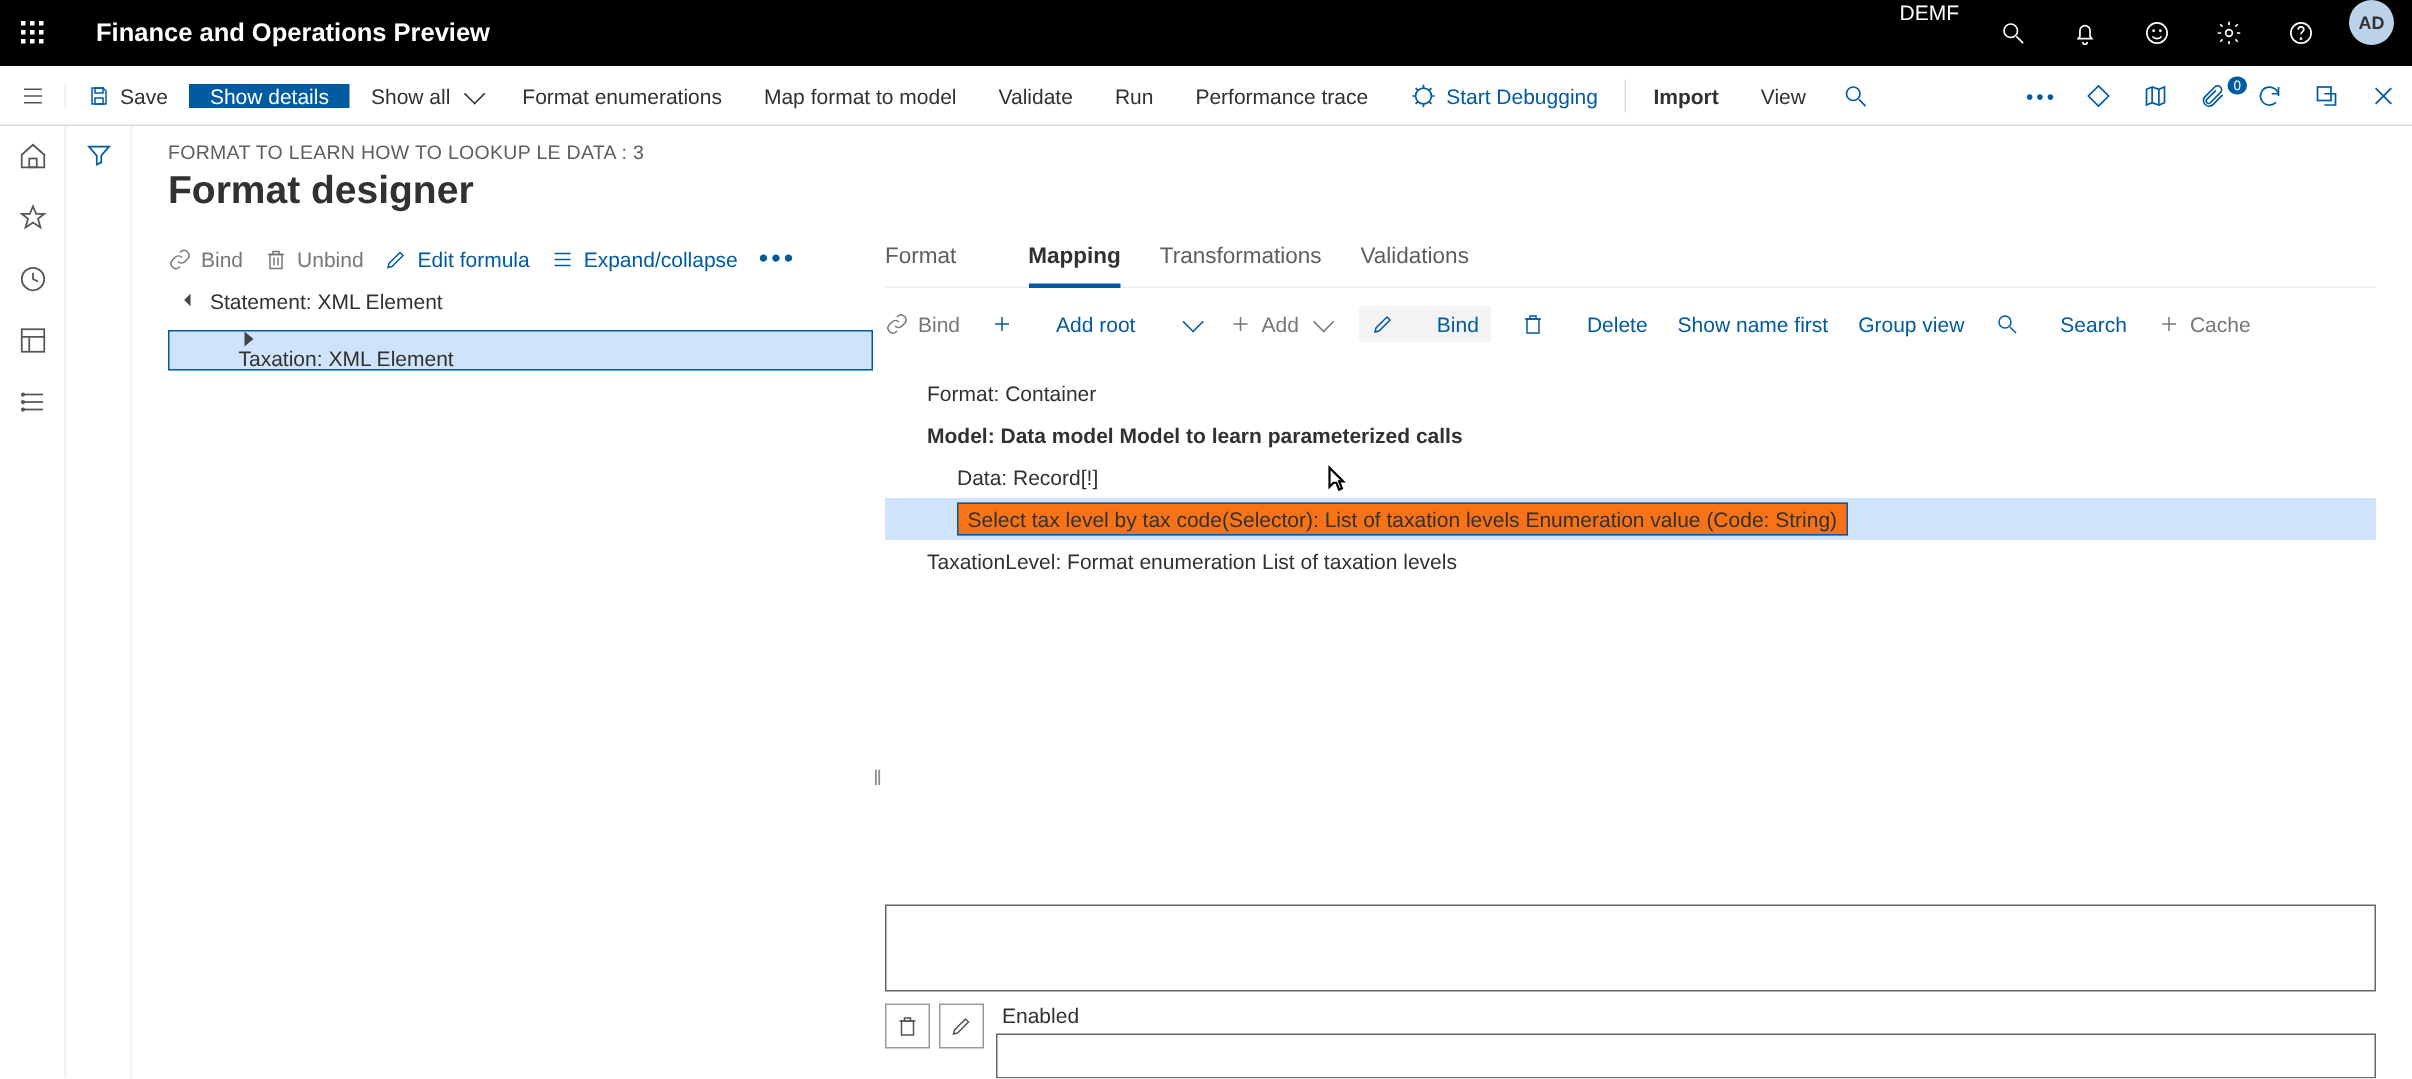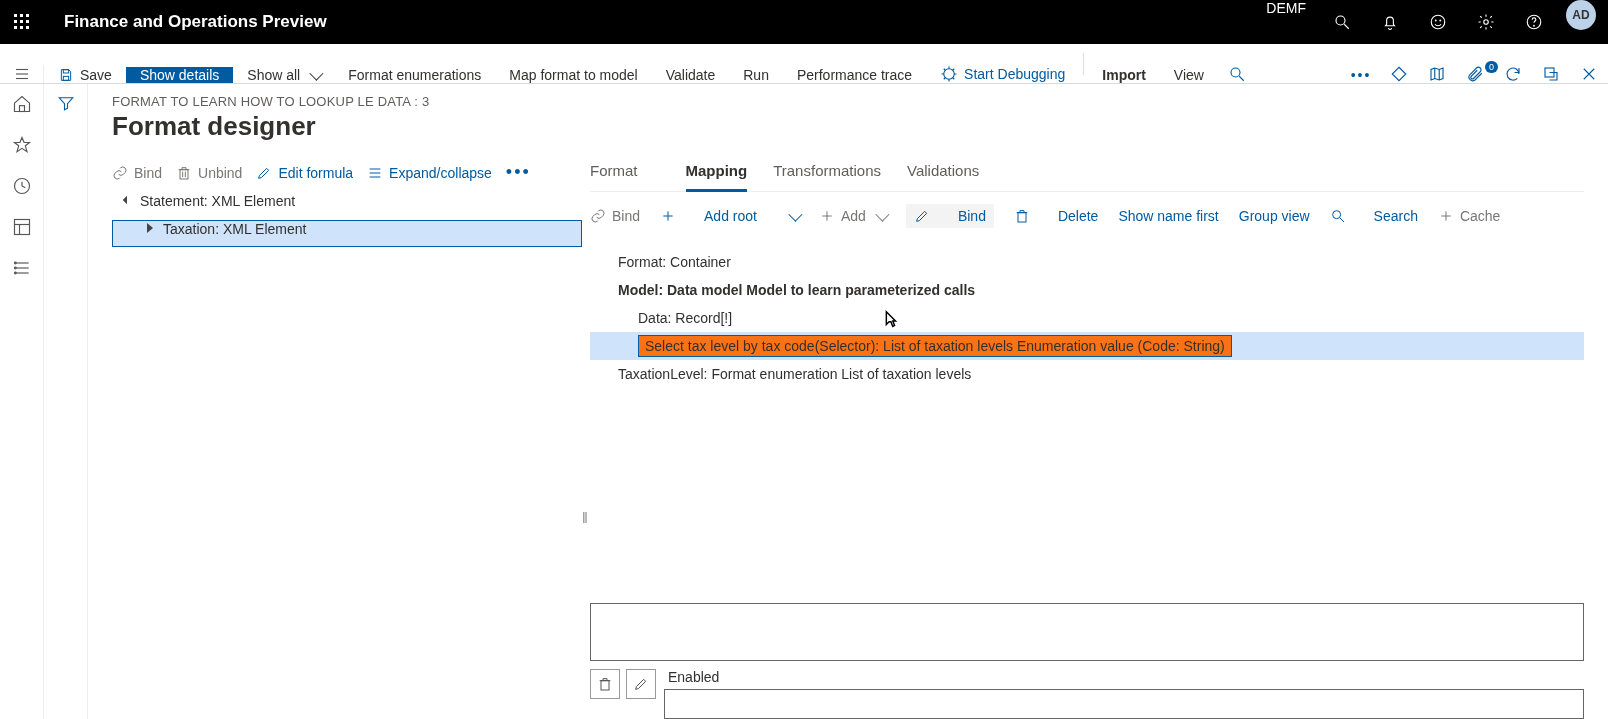--- a/index.html
+++ b/index.html
@@ -11,21 +11,21 @@
   .titlebar .waffle svg { width: 16px; height:16px; fill:#fff; }
   .titlebar .app-title { margin-left: 20px; font-size: 17px; font-weight: 600; }
   .titlebar .spacer { flex: 1; }
   .titlebar .right { display: flex; gap: 4px; padding-right: 6px; }
   .titlebar .env { font-size: 14px; padding: 0 10px; color:#fff; }
   .titlebar .ticon { width: 44px; height: 44px; display:flex; align-items:center; justify-content:center; }
   .titlebar .ticon svg { width: 18px; height: 18px; stroke:#fff; fill:none; stroke-width:1.5; }
   .avatar { width: 30px; height: 30px; border-radius: 50%; background:#bcd2e8; color:#333; display:flex; align-items:center; justify-content:center; font-size:12px; font-weight:600; margin-left:6px; margin-right:6px;}
 
   
-  .cmdbar { height: 40px; border-bottom: 1px solid #d9d9d9; display: flex; align-items: flex-end; }
+  .cmdbar { height: 40px; border-bottom: 1px solid #d9d9d9; display: flex; align-items: center; }
   .cmdbar .hamburger { width: 44px; display:flex; align-items:center; justify-content:center; border-right: 1px solid #eee; }
   .cmdbar .hamburger svg { width:18px; height:18px; stroke:#565656; fill:none; stroke-width:1.5;}
   .cmdbar .btn { display:flex; align-items:center; padding: 0 14px; gap:6px; color:#323130; cursor:pointer; white-space:nowrap;}
   .cmdbar .btn.primary { background:#005ba1; color:#fff; }
   .cmdbar .btn svg { width:16px; height:16px; }
   .cmdbar .save-icon svg { fill:none; stroke:#005ba1; stroke-width:1.5;}
   .cmdbar .sep { width:1px; height:22px; align-self:center; background:#ddd; margin:0 4px;}
   .cmdbar .spacer { flex:1; }
   .cmdbar .startdebug { color:#005ba1; display:flex; align-items:center; gap:6px; padding:0 14px;}
   .cmdbar .iconbtn { width:38px; display:flex; align-items:center; justify-content:center; color:#005ba1;}
@@ -55,21 +55,21 @@
   .mini-toolbar .mbtn.blue { color:#005ba1; }
   .mini-toolbar .mbtn svg { width:16px; height:16px; fill:none; stroke:currentColor; stroke-width:1.5;}
   .ellipsis { color:#005ba1; font-size:18px; letter-spacing:2px; }
 
   
   .tree { font-size:14px; }
   .tree-row { display:flex; align-items:flex-start; height:27px; padding-left:8px; }
   .tree-row .twisty { width:14px; height:14px; margin-right:6px; display:flex; align-items:center; justify-content:center; }
   .tree-row .twisty.right::before { content:""; border-top:5px solid transparent; border-bottom:5px solid transparent; border-left:6px solid #444; }
   .tree-row .twisty.downopen::before { content:""; width:0;height:0; border-left:6px solid #444; border-top:6px solid transparent; transform:rotate(45deg);}
-  .tree .indent-1 { padding-left: 30px; }
+  .tree .indent-1 { padding-left: 46px; flex-direction: column; }
   .tree .selected { background:#cfe4fa; border:1px solid #005ba1; }
 
   
   .tabs { display:flex; gap:26px; border-bottom:1px solid #eee; padding: 0 0 0 0;}
   .tab { padding: 6px 0 10px 0; color:#605e5c; font-size:15px;}
   .tab.active { color:#323130; border-bottom:3px solid #005ba1; font-weight:600; margin-bottom:-1px;margin-left:22px;}
 
   
   .right-toolbar { display:flex; align-items:center; gap:20px; padding: 12px 0 8px 0;}
   .right-toolbar .rbtn { display:flex; align-items:center; gap:6px; color:#797775;}

